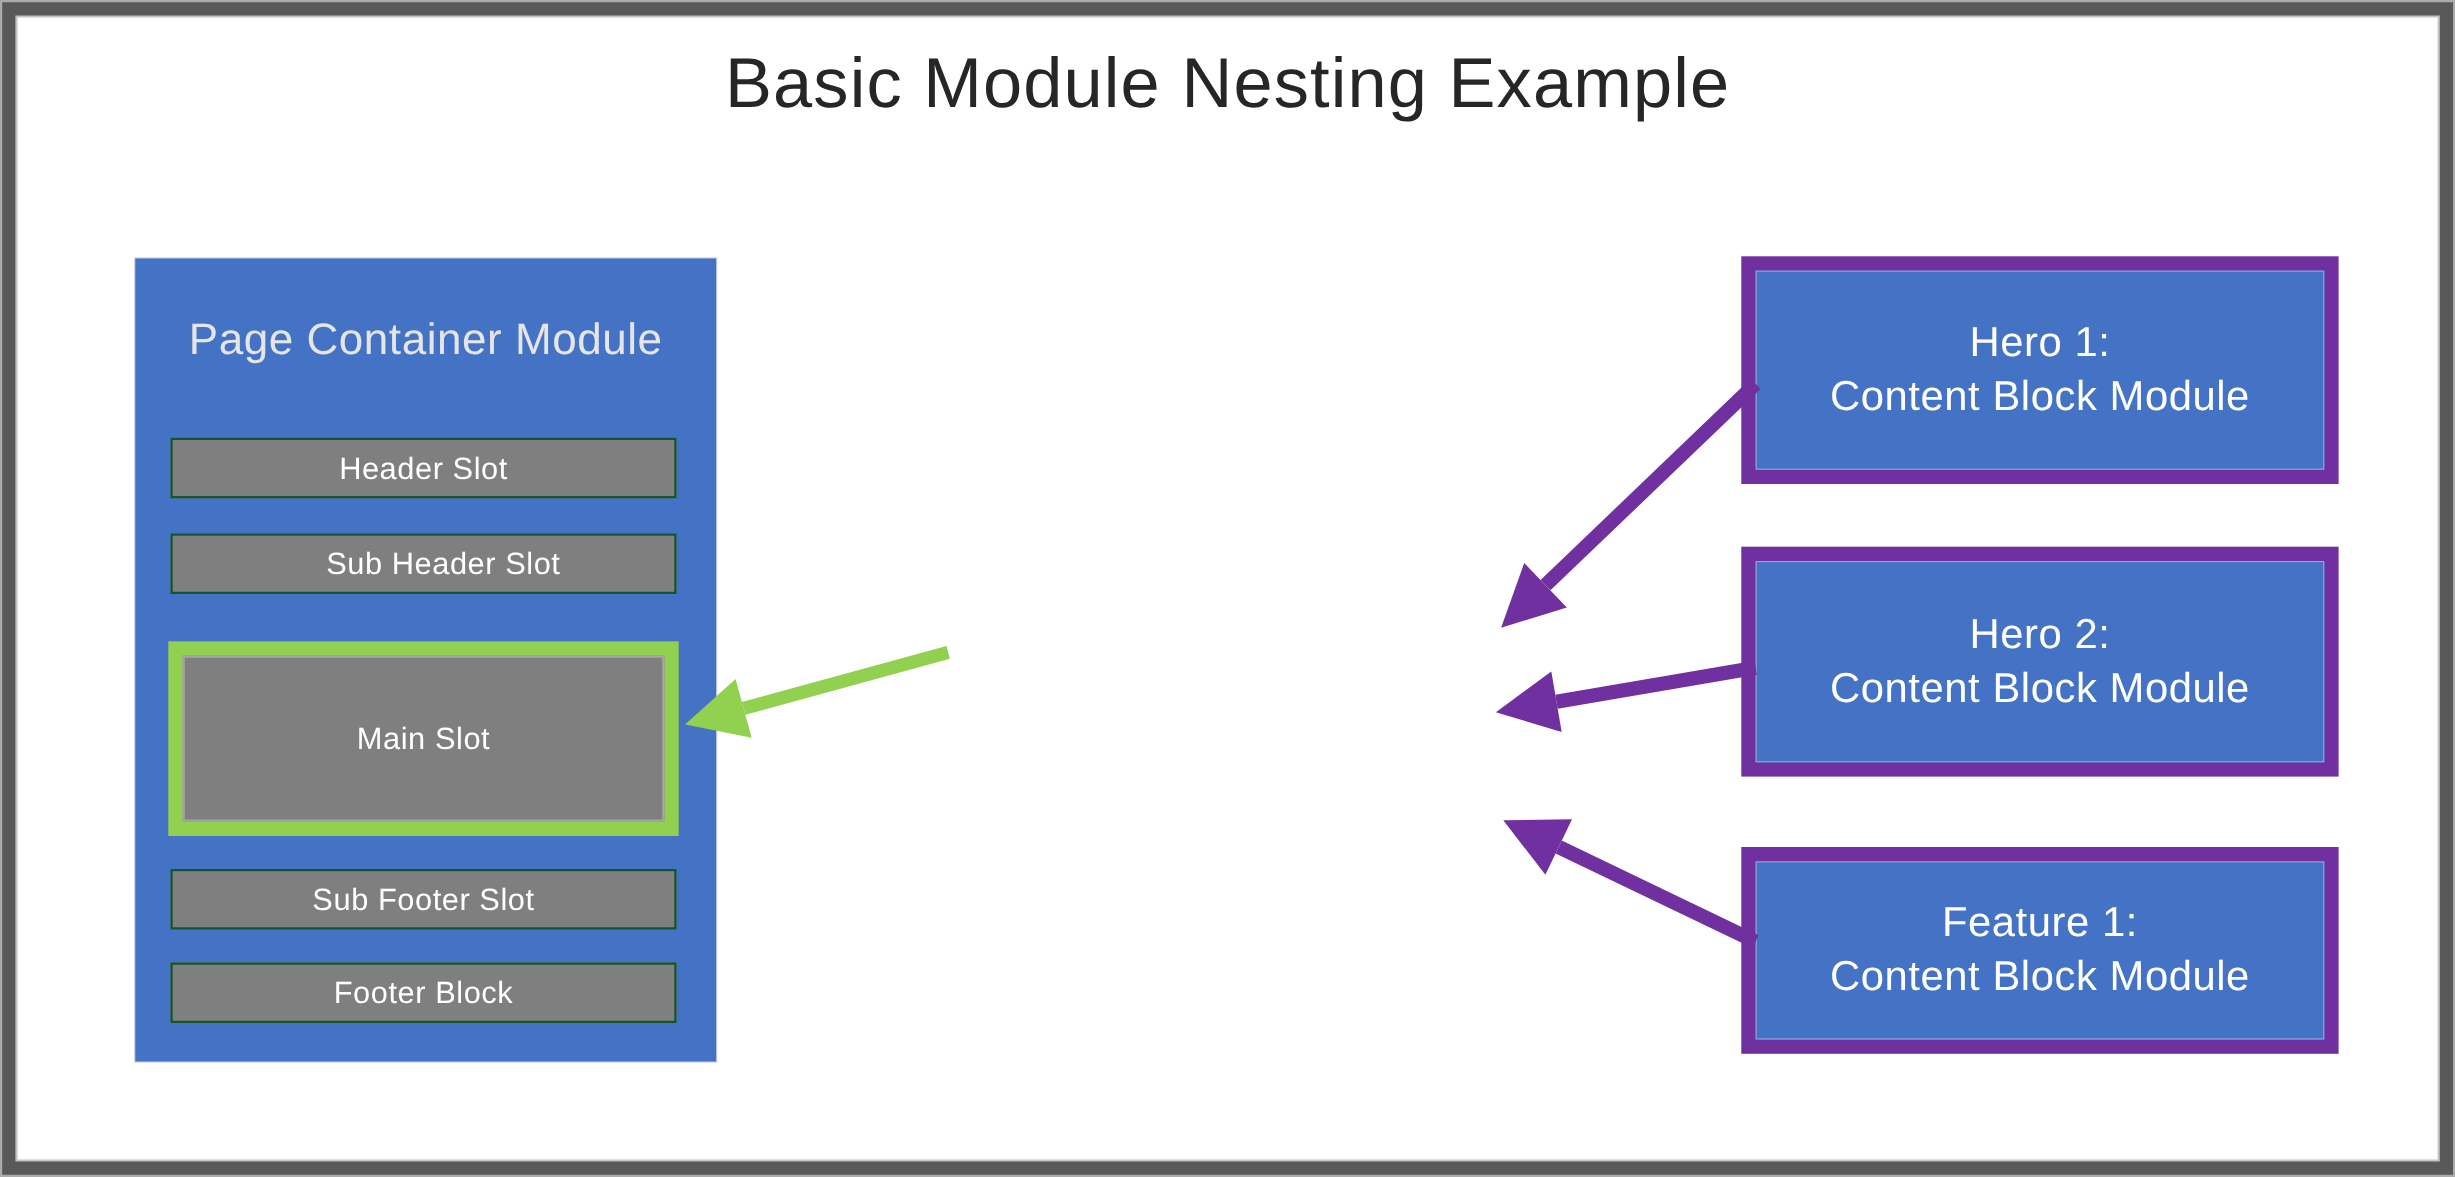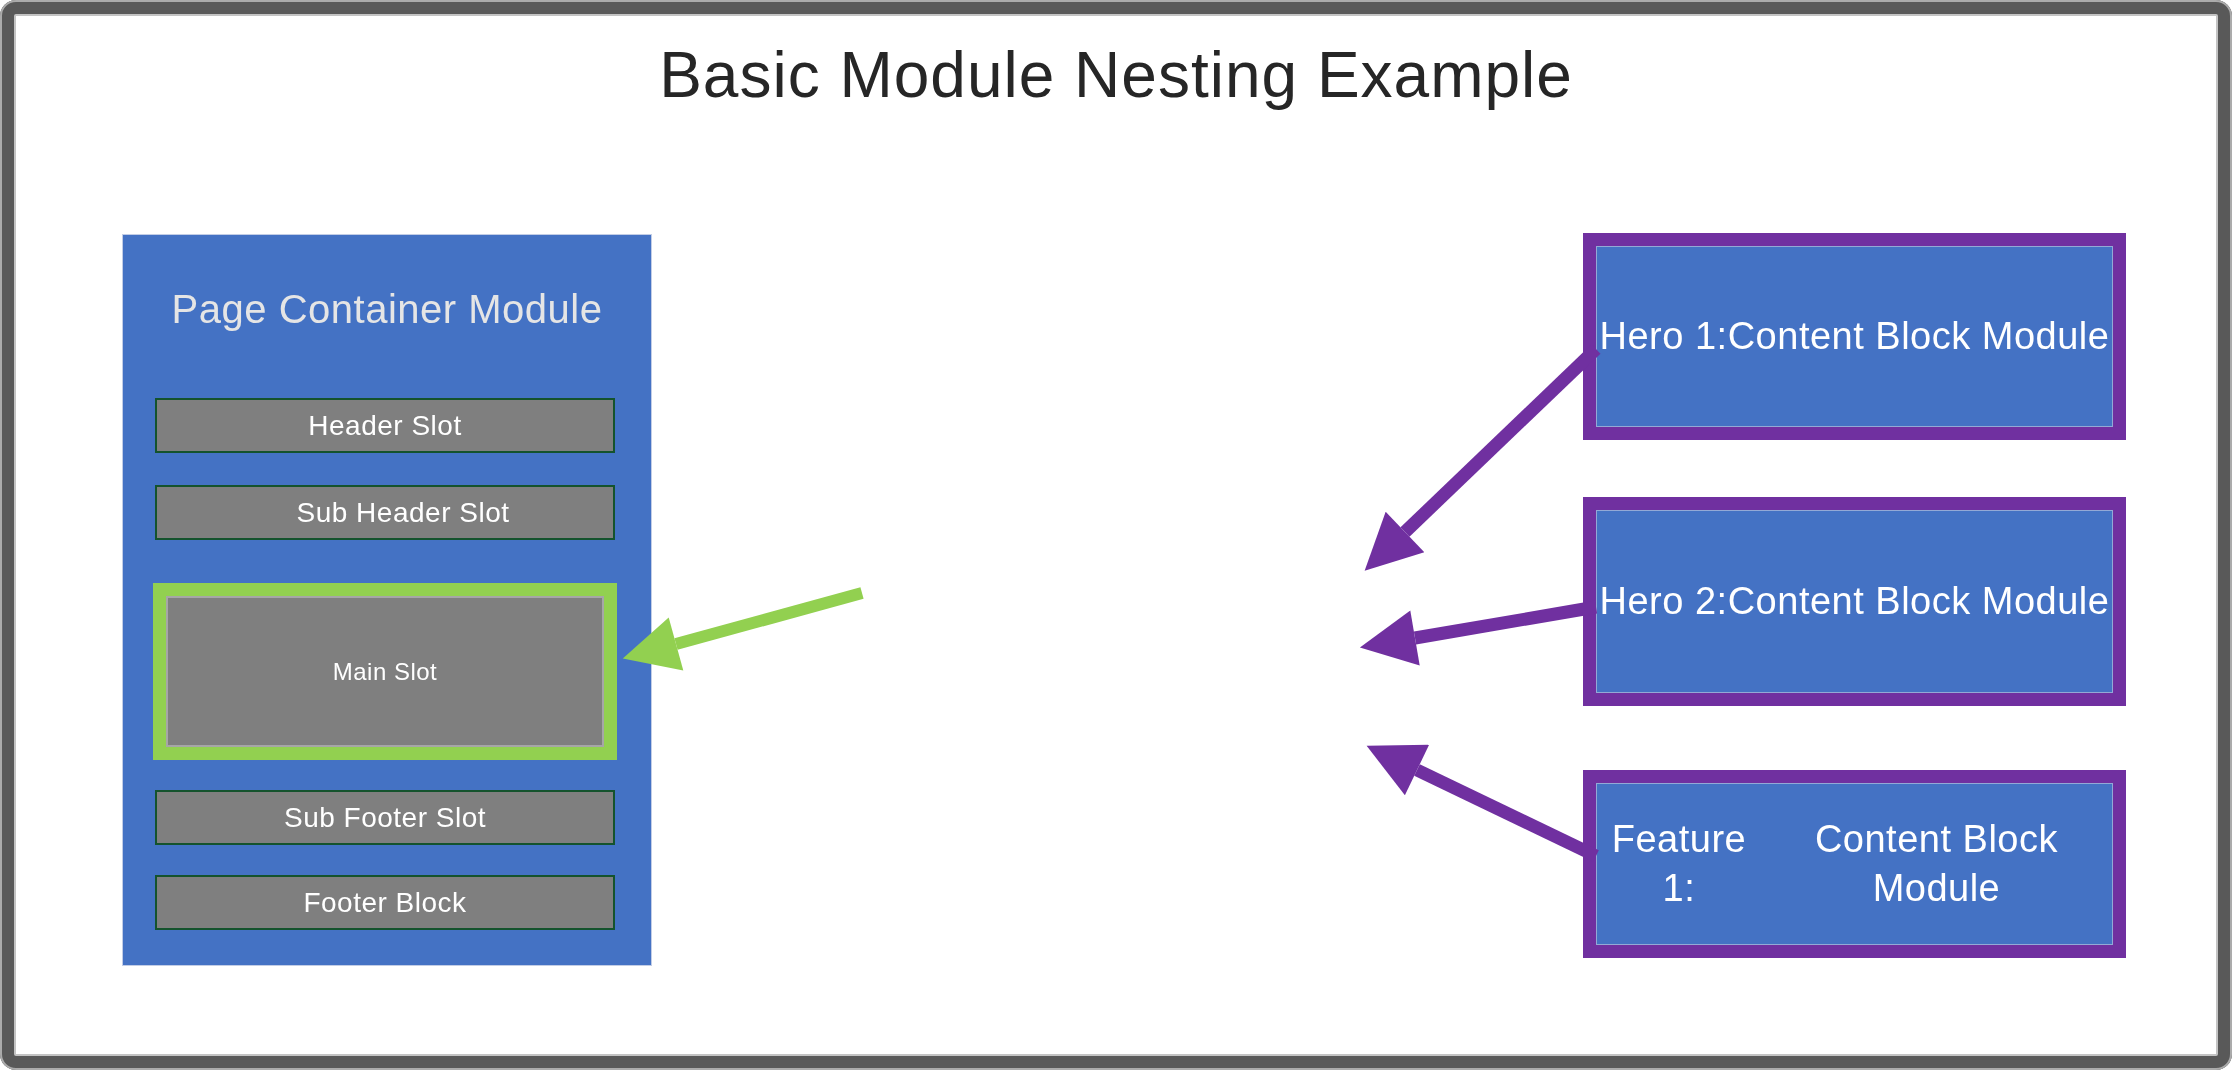--- a/index.html
+++ b/index.html
@@ -5,21 +5,20 @@
   html,body{margin:0;padding:0;background:#ffffff;}
   .canvas{
     position:relative;
     width:2232px;height:1070px;
     background:#ffffff;
     font-family:"Liberation Sans", sans-serif;
     overflow:hidden;
     box-shadow: inset 0 0 0 2px #ababab,
                 inset 0 0 0 14px #595959,
                 inset 0 0 0 16px #c3c3c3;
-    border-radius: 16px;
   }
   .title{
     position:absolute;left:0;top:38px;width:100%;
     text-align:center;
     font-size:64px;font-weight:300;letter-spacing:1px;
     color:#262626;margin:0;
   }
   
   .page-container{
     position:absolute;left:123px;top:235px;width:528px;height:730px;
@@ -42,21 +41,21 @@
   .slot-subfooter{top:555px;}
   .slot-footer{top:640px;}
   .main-slot-outer{
     position:absolute;left:30px;top:348px;width:464px;height:177px;
     background:#92d050;padding:13px;box-sizing:border-box;
   }
   .main-slot-inner{
     width:100%;height:100%;
     background:#7f7f7f;border:2px solid #a6a6a6;box-sizing:border-box;
     display:flex;align-items:center;justify-content:center;
-    color:#ffffff;font-size:24px;font-weight:300;letter-spacing:0.5px;
+    color:#ffffff;font-size:28px;font-weight:300;letter-spacing:0.5px;
   }
   
   .carousel{
     position:absolute;left:853px;top:411px;width:547px;height:383px;
     background:#92d050;padding:15px;box-sizing:border-box;
   }
   .carousel-inner{
     position:relative;width:100%;height:100%;
     background:#4472c4;
   }
@@ -76,21 +75,21 @@
     color:#ffffff;font-size:28px;font-weight:300;letter-spacing:0.5px;
   }
   
   .content-block{
     position:absolute;left:1583px;width:543px;
     background:#7030a0;padding:13px;box-sizing:border-box;
   }
   .content-block .cb-inner{
     width:100%;height:100%;
     background:#4472c4;border:1px solid #93a9d6;box-sizing:border-box;
-    display:flex;flex-direction:row;align-items:center;justify-content:center;
+    display:flex;flex-direction:column;align-items:center;justify-content:center;
     color:#ffffff;font-size:38px;font-weight:300;letter-spacing:0.5px;
     line-height:1.28;text-align:center;
   }
   .cb-hero1{top:233px;height:207px;}
   .cb-hero2{top:497px;height:209px;}
   .cb-feature1{top:770px;height:188px;}
   
   .arrows{
     position:absolute;left:0;top:0;width:2232px;height:1070px;
     z-index:10;pointer-events:none;

